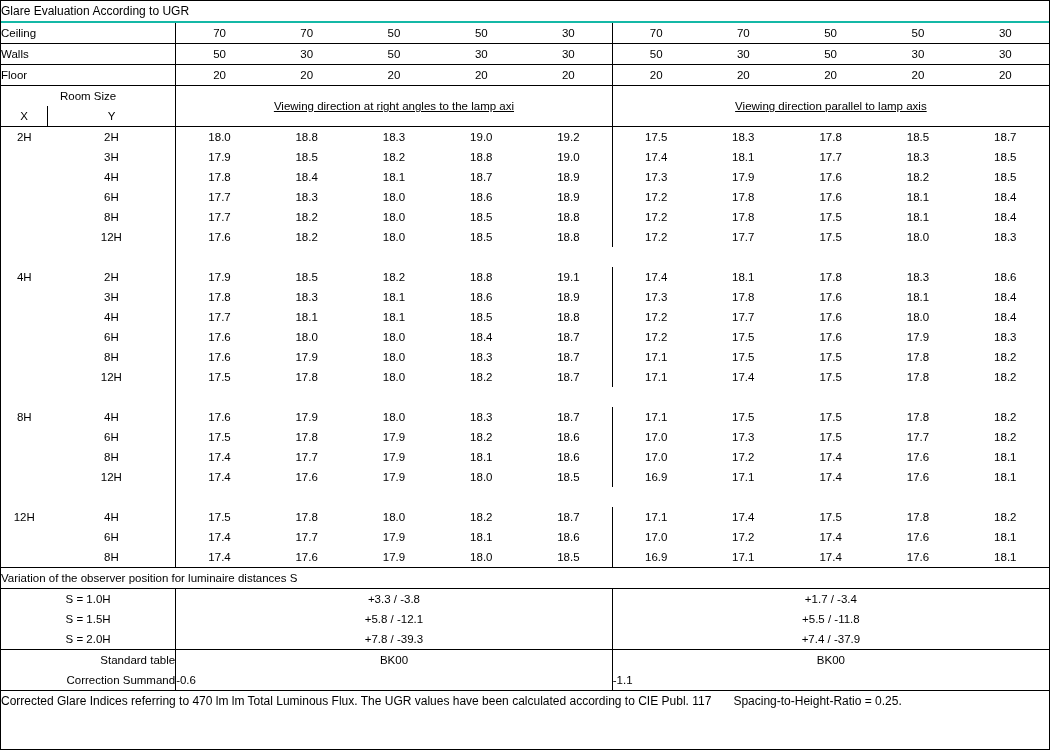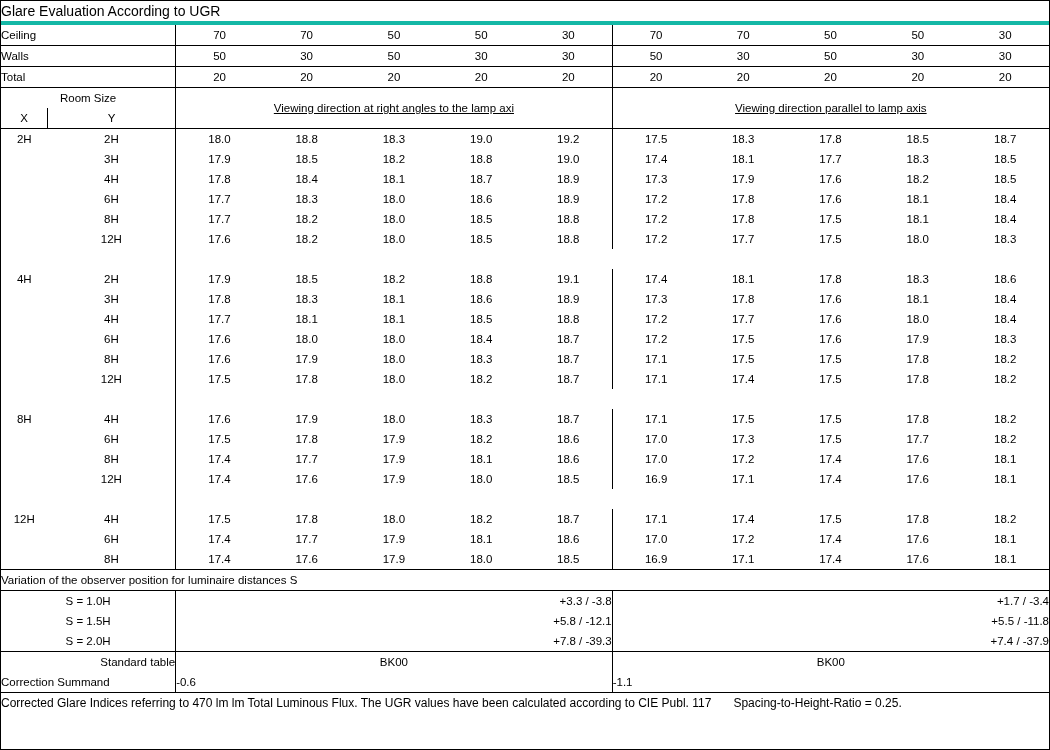--- a/index.html
+++ b/index.html
@@ -31,24 +31,24 @@
     margin: 0;
     font-weight: normal;
     vertical-align: middle;
     height: 20px;
     line-height: 20px;
     white-space: nowrap;
     overflow: hidden;
   }
   .title-cell {
     font-weight: bold;
-    font-size: 14px;
+    font-size: 12px;
     text-align: left;
     padding-left: 5px;
-    border-bottom: 4px solid #14b8a6;
+    border-bottom: 2px solid #14b8a6;
     height: 20px;
   }
   .hdr-label {
     text-align: left;
     padding-left: 5px;
     border-bottom: 1px solid #000000;
     border-right: 1px solid #000000;
   }
   .hdr-val {
     text-align: center;
@@ -97,39 +97,39 @@
     text-align: left;
     padding-left: 5px;
     border-top: 1px solid #000000;
     border-bottom: 1px solid #000000;
   }
   .s-label {
     text-align: center;
     border-right: 1px solid #000000;
   }
   .s-val {
-    text-align: right;
+    text-align: center;
   }
   .s-val.sep {
     border-right: 1px solid #000000;
   }
   .stdtable-label {
     text-align: right;
     border-top: 1px solid #000000;
     border-right: 1px solid #000000;
   }
   .stdtable-val {
     text-align: center;
     border-top: 1px solid #000000;
   }
   .stdtable-val.sep {
     border-right: 1px solid #000000;
   }
   .corr-label {
-    text-align: left;
+    text-align: right;
     border-right: 1px solid #000000;
     border-bottom: 1px solid #000000;
   }
   .corr-val {
     text-align: left;
     border-bottom: 1px solid #000000;
   }
   .corr-val.sep {
     border-right: 1px solid #000000;
   }
@@ -191,21 +191,21 @@
         <td class="hdr-val">30</td>
         <td class="hdr-val sep">30</td>
         <td class="hdr-val">50</td>
         <td class="hdr-val">30</td>
         <td class="hdr-val">50</td>
         <td class="hdr-val">30</td>
         <td class="hdr-val">30</td>
       </tr>
 
       <tr>
-        <td class="hdr-label" colspan="2">Total</td>
+        <td class="hdr-label" colspan="2">Floor</td>
         <td class="hdr-val">20</td>
         <td class="hdr-val">20</td>
         <td class="hdr-val">20</td>
         <td class="hdr-val">20</td>
         <td class="hdr-val sep">20</td>
         <td class="hdr-val">20</td>
         <td class="hdr-val">20</td>
         <td class="hdr-val">20</td>
         <td class="hdr-val">20</td>
         <td class="hdr-val">20</td>

